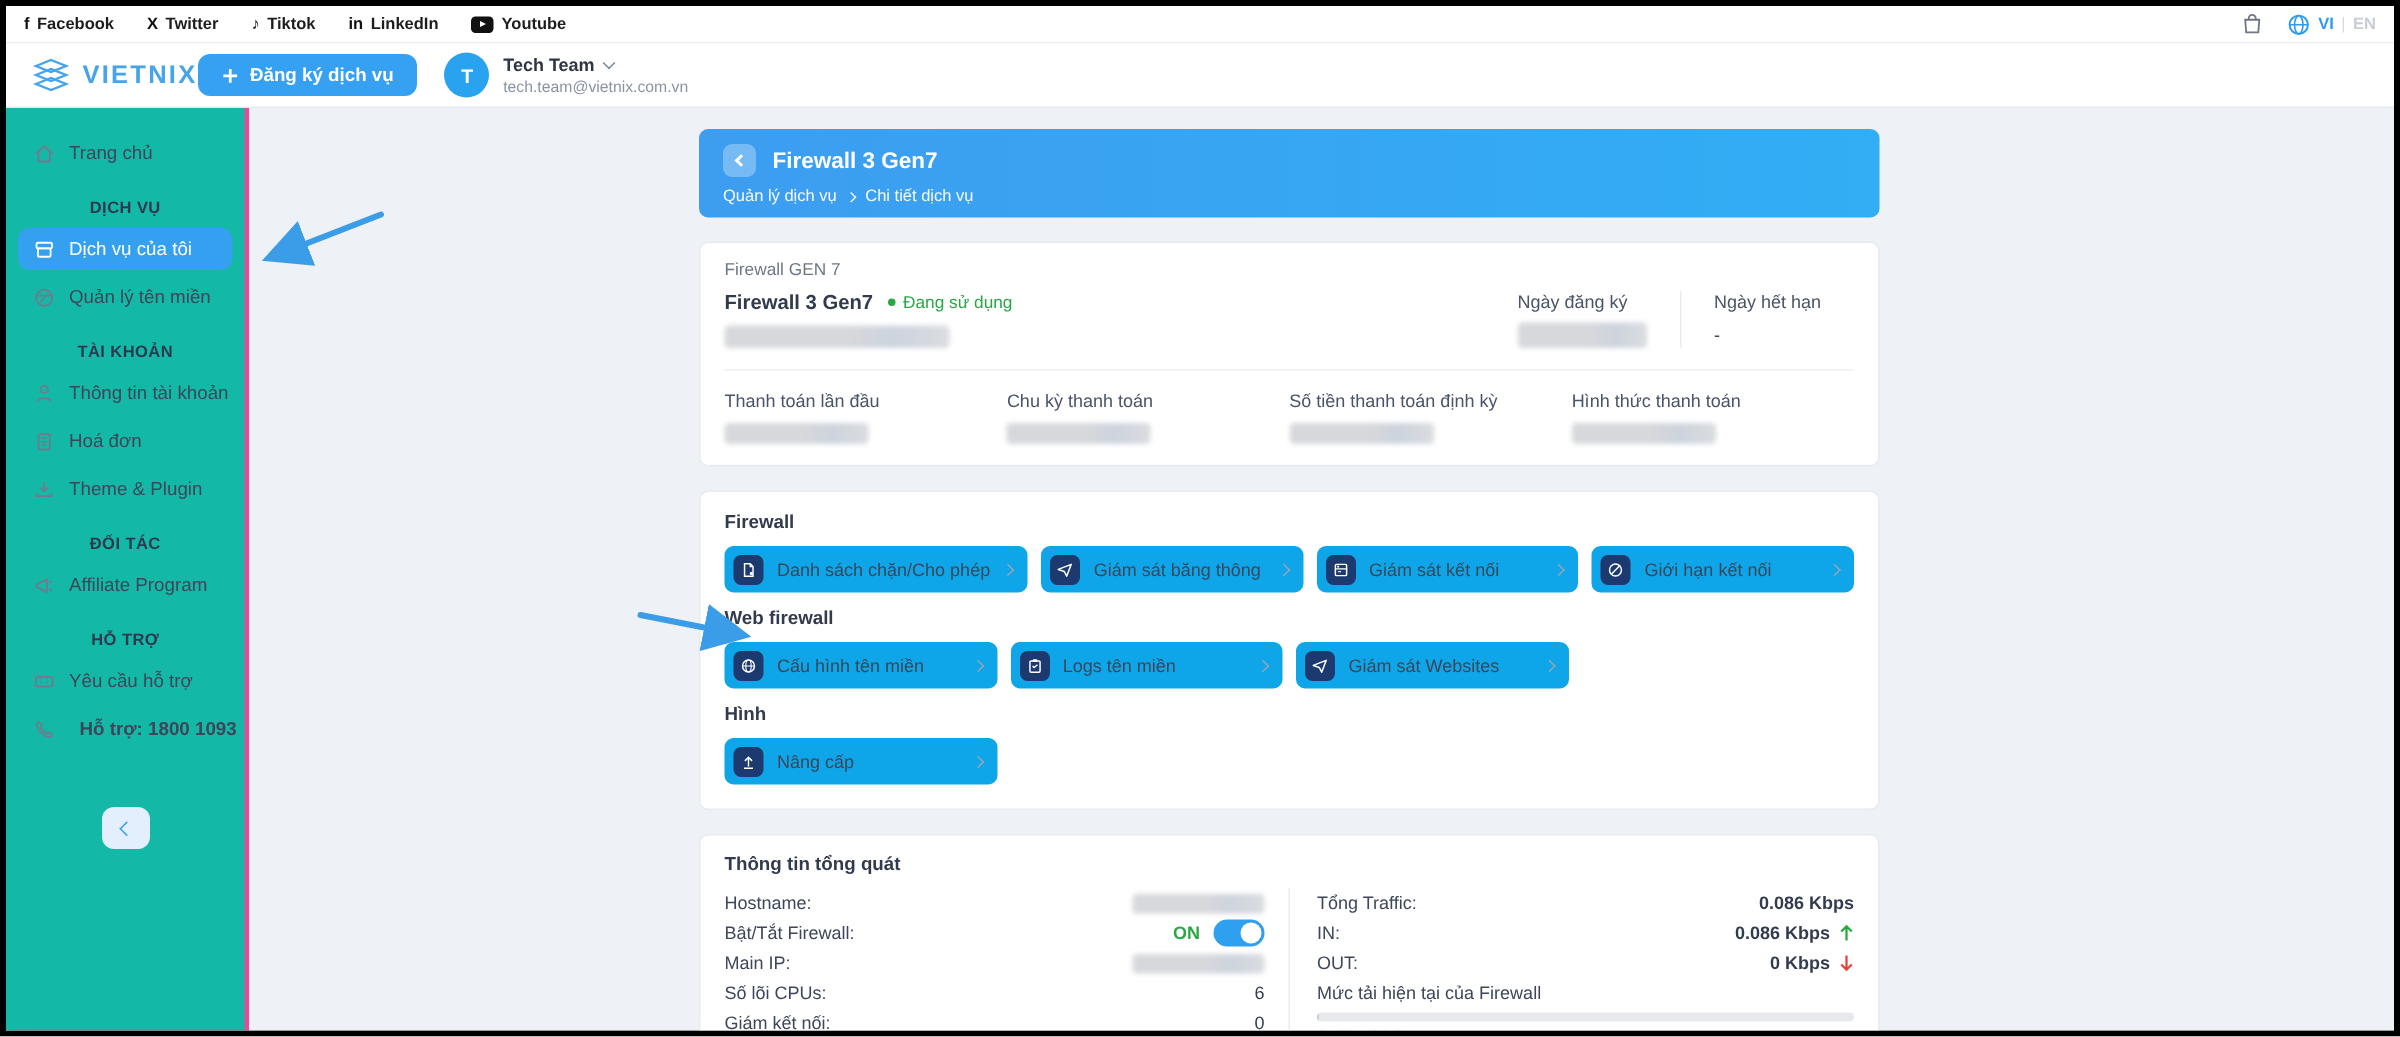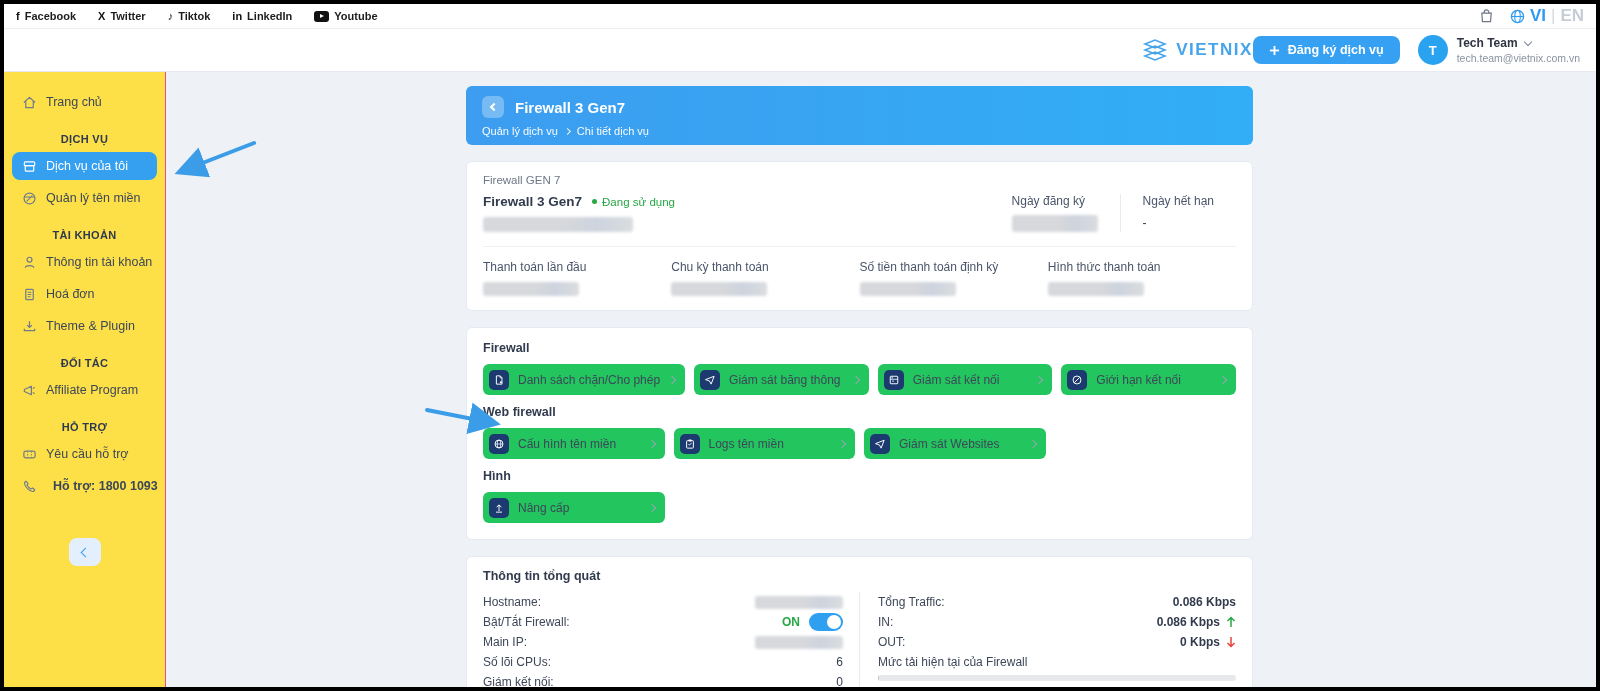--- a/index.html
+++ b/index.html
@@ -7,40 +7,40 @@
   .frame { position:relative; width:1600px; height:691px; border:4px solid #000; background:#fff; overflow:hidden; }
 
   
   .topbar { height:25px; display:flex; align-items:center; justify-content:space-between; padding:0 12px; border-bottom:1px solid #ececec; background:#fff; }
   .social { display:flex; align-items:center; gap:22px; }
   .social-item { display:flex; align-items:center; gap:5px; font-size:11px; font-weight:600; color:#1d1d1f; cursor:pointer; }
   .si { font-size:11px; font-weight:800; color:#111; display:inline-flex; align-items:center; }
   .yt-badge { width:15px; height:11px; background:#111; border-radius:3px; position:relative; }
   .yt-badge::after { content:""; position:absolute; left:5.5px; top:3px; border-left:4px solid #fff; border-top:2.5px solid transparent; border-bottom:2.5px solid transparent; }
   .topbar-right { display:flex; align-items:center; gap:16px; }
-  .lang { display:flex; align-items:center; gap:5px; font-size:17px; font-weight:700; }
+  .lang { display:flex; align-items:center; gap:5px; font-size:11px; font-weight:700; }
   .lang .vi { color:#2e9bf0; cursor:pointer; }
   .lang .sep { color:#d4dae2; font-weight:400; }
   .lang .en { color:#c7cdd6; cursor:pointer; }
 
   
-  .header { height:43px; display:flex; align-items:center; justify-content:flex-end; padding:0 16px; border-bottom:1px solid #e7eaf0; background:#fff; }
+  .header { height:43px; display:flex; align-items:center; justify-content:flex-start; padding:0 16px; border-bottom:1px solid #e7eaf0; background:#fff; }
   .logo { display:flex; align-items:center; gap:7px; cursor:pointer; }
   .brand { font-size:17px; font-weight:700; letter-spacing:1.5px; color:#45a4ea; }
   .header-right { display:flex; align-items:center; gap:18px; }
   .register-btn { display:flex; align-items:center; gap:8px; background:#36a0f2; color:#fff; font-size:12.5px; font-weight:600; padding:7px 16px; border:none; border-radius:8px; cursor:pointer; }
   .userbox { display:flex; align-items:center; gap:9px; cursor:pointer; }
   .avatar { width:30px; height:30px; border-radius:50%; background:#29a3f0; color:#fff; font-size:13px; font-weight:600; display:flex; align-items:center; justify-content:center; }
   .user-name { font-size:12px; font-weight:700; color:#2f3542; display:flex; align-items:center; gap:7px; }
   .user-email { font-size:10.5px; color:#8a93a3; margin-top:2px; }
   .chev-down { width:6px; height:6px; border-right:1.5px solid #7c8596; border-bottom:1.5px solid #7c8596; transform:rotate(45deg); margin-top:-3px; }
 
   
   .main { display:flex; height:615px; }
-  .sidebar { width:162px; background:#fde047; border-right:1px solid #ec4899; padding-top:12px; position:relative; flex:none; }
+  .sidebar { width:162px; background:#14b8a6; border-right:3px solid #ec4899; padding-top:12px; position:relative; flex:none; }
   .side-item { display:flex; align-items:center; gap:9px; height:28px; margin:4px 8px; padding:0 10px; border-radius:8px; font-size:12.5px; color:#3d4759; cursor:pointer; white-space:nowrap; }
   .side-item svg { flex:none; }
   .side-item.active { background:#35a0f0; color:#fff; }
   .side-item.active svg * { stroke:#fff !important; }
   .side-section { margin:17px 18px 7px; font-size:11px; font-weight:700; color:#2e3950; letter-spacing:.3px;text-align:center; }
   .side-strong { font-weight:700;gap:16px; }
   .collapse-btn { width:32px; height:28px; margin:38px auto 0; background:#e3effc; border:none; border-radius:8px; display:flex; align-items:center; justify-content:center; cursor:pointer; }
   .chev-left { width:7px; height:7px; border-left:1.8px solid #3a9ef0; border-bottom:1.8px solid #3a9ef0; transform:rotate(45deg); margin-left:2px; }
 
   .content { flex:1; background:#eef1f6; position:relative; overflow:hidden; }
@@ -76,21 +76,21 @@
   .b-svcname { width:150px; height:15px; margin-top:8px; }
   .b-date { width:86px; height:17px; margin-top:7px; }
   .b-bill { width:96px; height:14px; margin-top:8px; }
   .b-right { width:88px; height:13px; }
 
   
   .actions-card { padding:13px 16px 16px; }
   .group-title { font-size:12.5px; font-weight:700; color:#323b4e; margin:10px 0 9px; }
   .group-title:first-child { margin-top:0; }
   .tile-grid { display:grid; grid-template-columns:repeat(4,1fr); gap:9px; }
-  .tile { display:flex; align-items:center; gap:9px; height:31px; padding:0 10px 0 6px; background:#22c55e; border-radius:6px; cursor:pointer; }
+  .tile { display:flex; align-items:center; gap:9px; height:31px; padding:0 10px 0 6px; background:#0ea5e9; border-radius:6px; cursor:pointer; }
   .tile-icon { width:20px; height:20px; border-radius:5px; background:#1c3a70; display:flex; align-items:center; justify-content:center; flex:none; }
   .tile-label { font-size:12px; color:#3d4759; flex:1; white-space:nowrap; overflow:hidden; }
   .chev-right { width:6px; height:6px; border-right:1.5px solid #9aa3b2; border-top:1.5px solid #9aa3b2; transform:rotate(45deg); flex:none; }
 
   
   .overview-card { padding:12px 16px 16px; }
   .ov-title { font-size:12.5px; font-weight:700; color:#323b4e; margin-bottom:9px; }
   .ov-cols { display:flex; }
   .ov-left { width:376px; padding-right:16px; }
   .ov-div { width:1px; background:#e8ecf1; }

